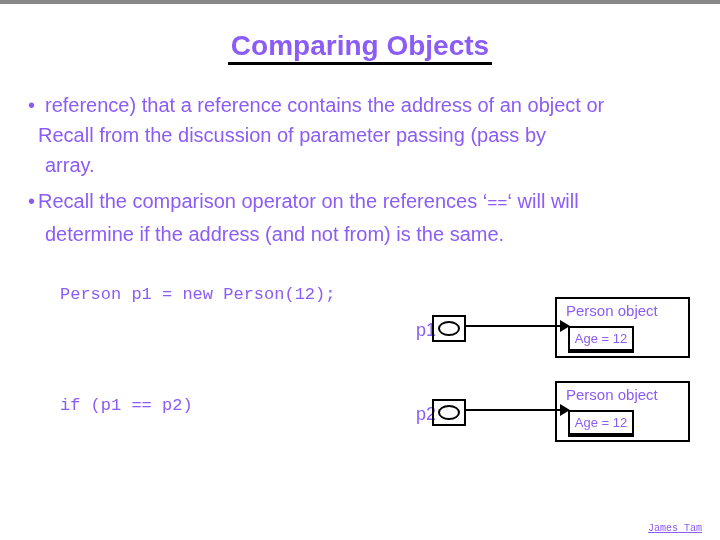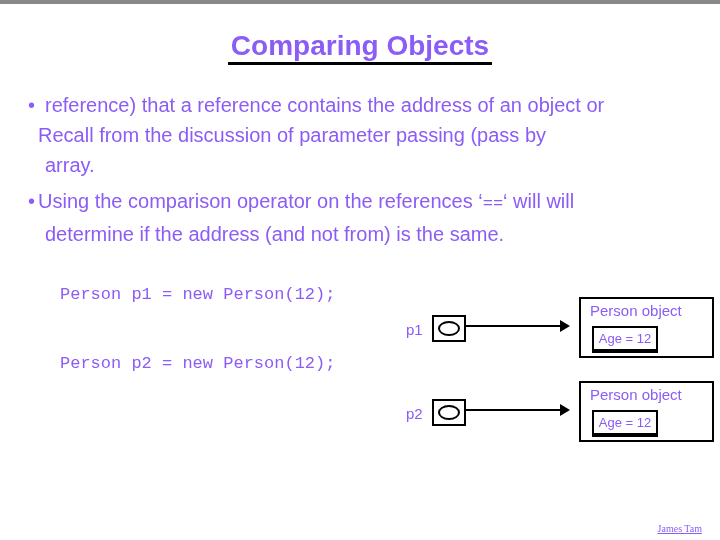--- a/index.html
+++ b/index.html
@@ -50,22 +50,22 @@
   }
   .code-decls { top: 233px; }
   .code-if { top: 344px; }
 
   
   .diag-row { position: absolute; left: 400px; width: 310px; height: 64px; }
   .diag-row-1 { top: 293px; }
   .diag-row-2 { top: 377px; }
 
   .ref-label {
-    position: absolute; left: 6px; top: 25px;
-    font-size: 15px; line-height: 16px;
+    position: absolute; left: 16px; top: 25px;
+    font-size: 18px; line-height: 16px;
   }
   .ref-box {
     position: absolute; left: 32px; top: 18px;
     width: 30px; height: 23px;
     border: 2px solid #000;
     display: flex; align-items: center; justify-content: center;
   }
   .ref-oval {
     width: 18px; height: 11px;
     border: 2px solid #000;
@@ -76,41 +76,41 @@
     width: 97px; height: 2px; background: #000;
   }
   .arrow-head {
     position: absolute; left: 160px; top: 23px;
     width: 0; height: 0;
     border-top: 6px solid transparent;
     border-bottom: 6px solid transparent;
     border-left: 10px solid #000;
   }
   .object-box {
-    position: absolute; left: 179px; top: 0;
+    position: absolute; left: 155px; top: 0;
     width: 131px; height: 57px;
     border: 2px solid #000;
   }
   .object-title {
     position: absolute; left: 9px; top: 3px;
     font-size: 15px; line-height: 18px;
   }
   .field-box {
     position: absolute; left: 11px; top: 27px;
     width: 62px; height: 21px;
     border: 2px solid #000;
     border-bottom-width: 4px;
     text-align: center;
     font-size: 13px; line-height: 21px;
   }
 
   
   .footer-author {
     position: absolute; right: 18px; top: 519px;
-    font-family: Liberation Serif, serif;
+    font-family: Liberation Mono, monospace;
     font-size: 10px; line-height: 12px;
     text-decoration: underline;
   }
 </style>
 </head>
 <body>
 
 <div id="slide">
 
   <div class="title-wrap">
@@ -123,31 +123,33 @@
       <span class="bline">reference) that a reference contains the address of an object or</span>
       <span class="bline first">Recall from the discussion of parameter passing (pass by</span>
       <span class="bline">array.</span>
     </div>
   </div>
 
   <div class="bullet bullet-2">
     <span class="marker">•</span>
     <div class="btext">
       <span class="bline first">
-        <span>Using the comparison operator on the references ‘</span><span class="mono-inline">==</span><span>‘ will will</span>
+        <span>Recall the comparison operator on the references ‘</span><span class="mono-inline">==</span><span>‘ will will</span>
       </span>
       <span class="bline">determine if the address (and not from) is the same.</span>
     </div>
   </div>
 
   <div class="code-block code-decls">
     <div>Person p1 = new Person(12);</div>
-    <div>Person p2 = new Person(12);</div>
   </div>
 
+  <div class="code-block code-if">
+    <div>if (p1 == p2)</div>
+  </div>
 
   <div class="diag-row diag-row-1">
     <span class="ref-label">p1</span>
     <div class="ref-box">
       <div class="ref-oval"></div>
     </div>
     <div class="arrow-line"></div>
     <div class="arrow-head"></div>
     <div class="object-box">
       <span class="object-title">Person object</span>

